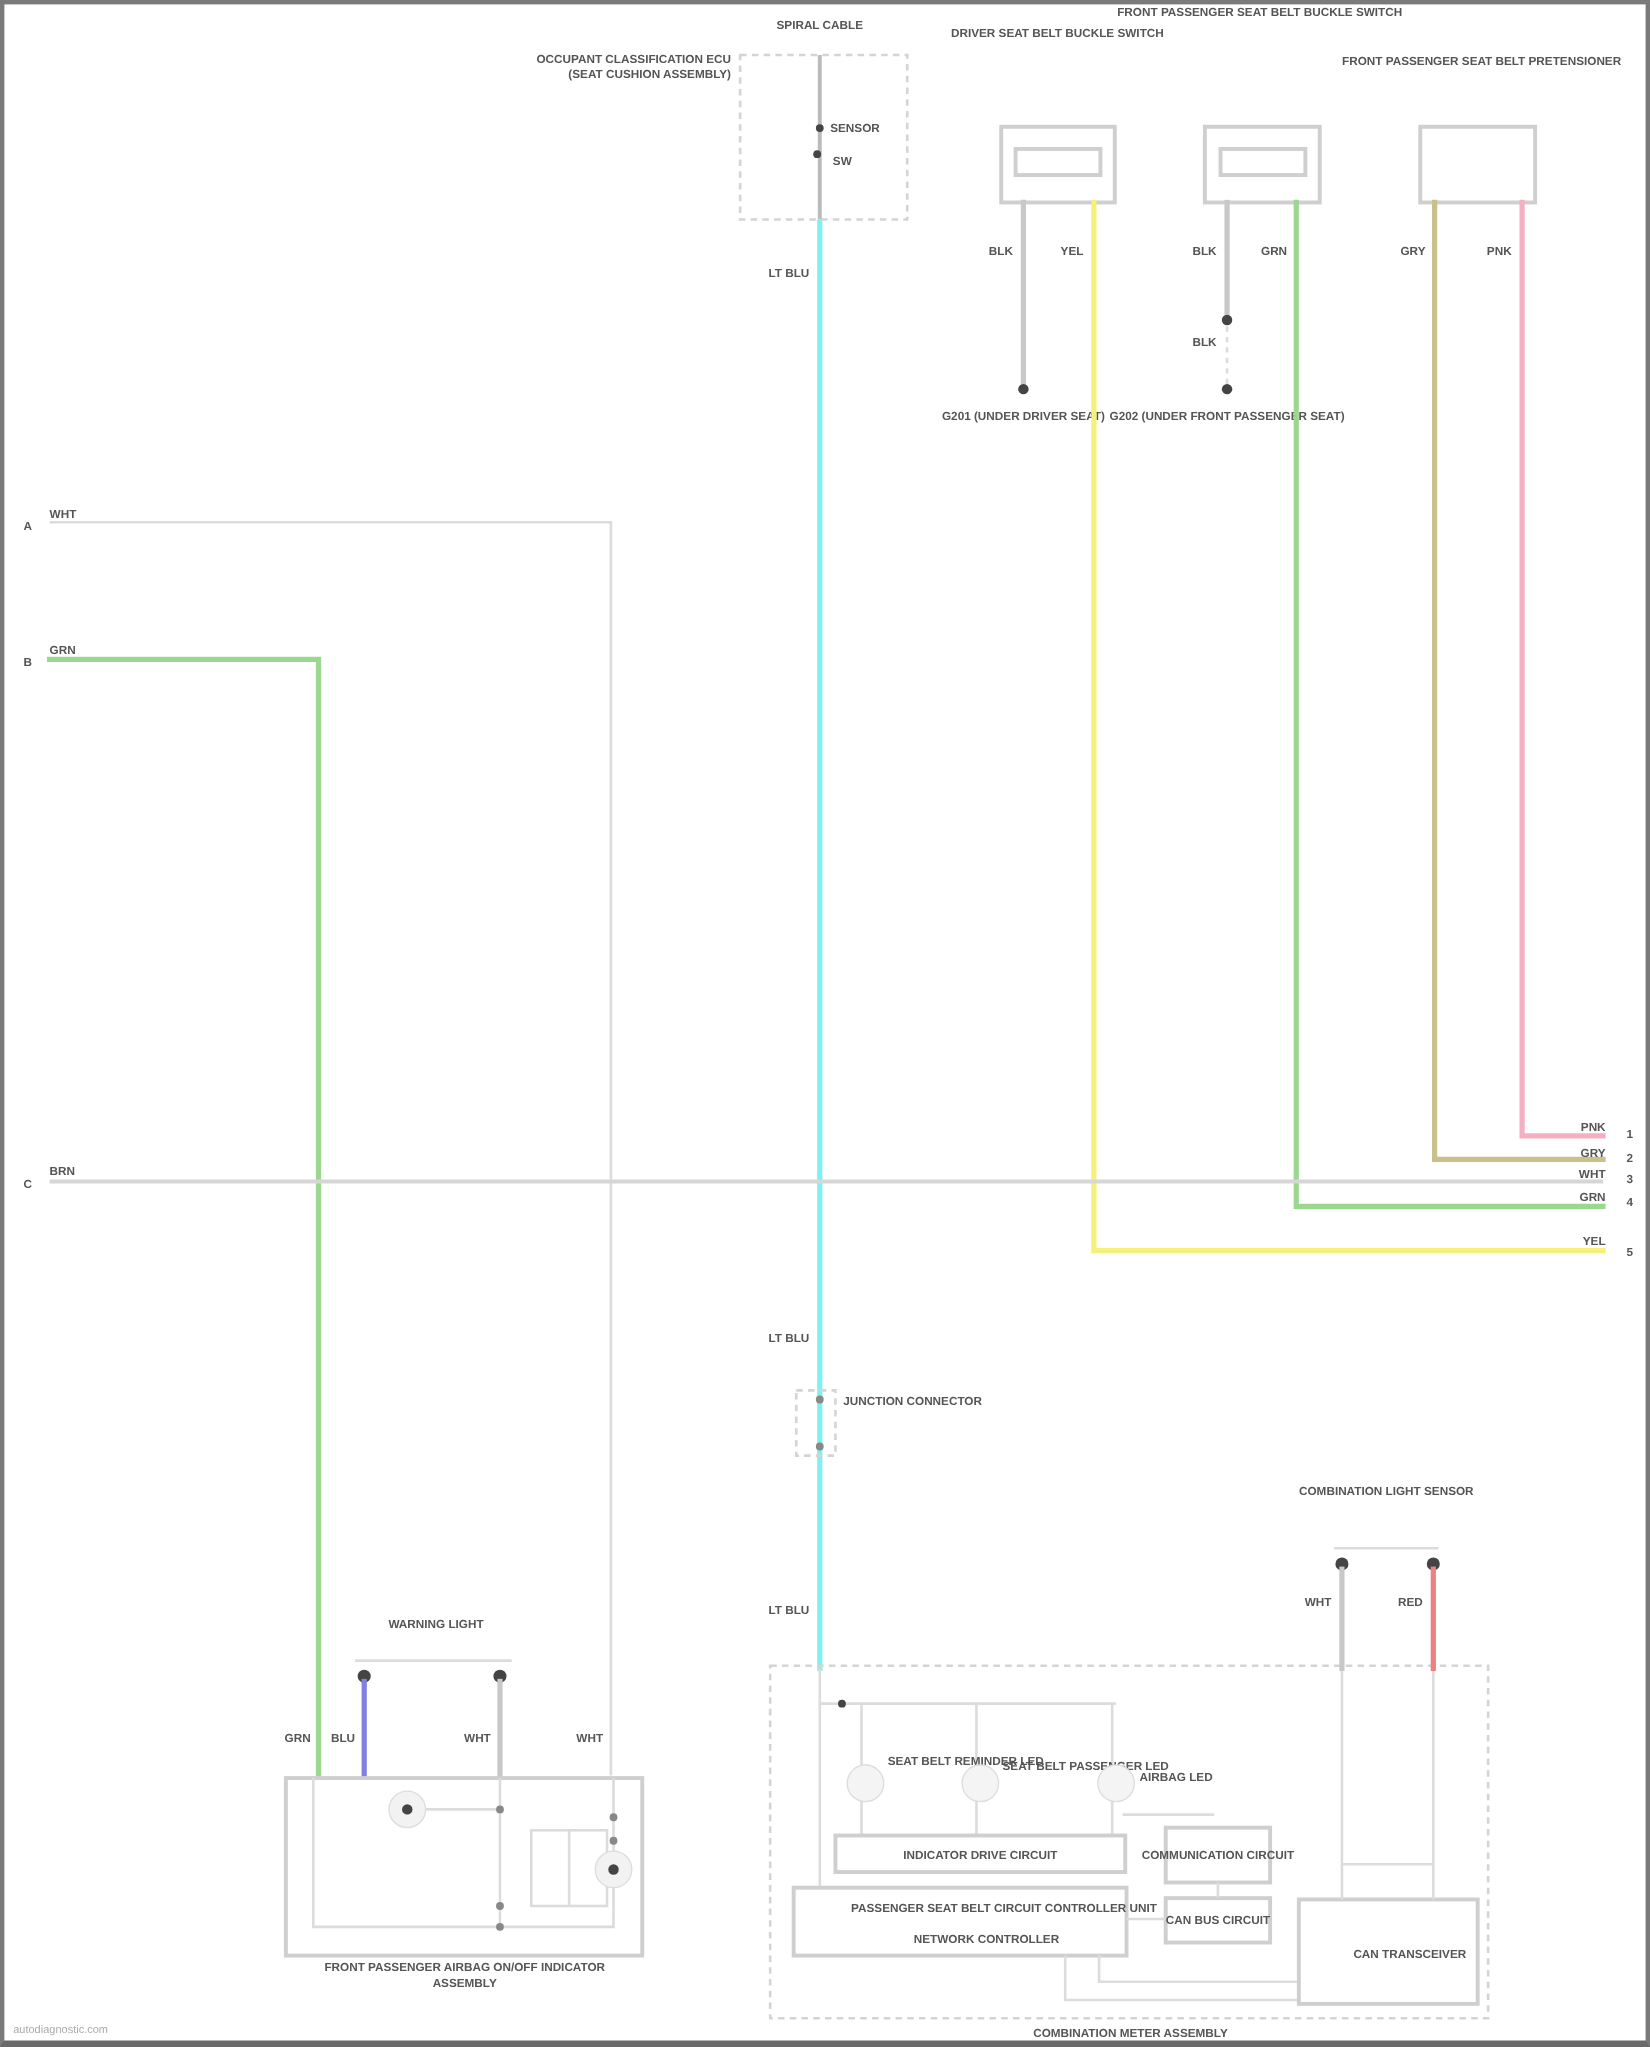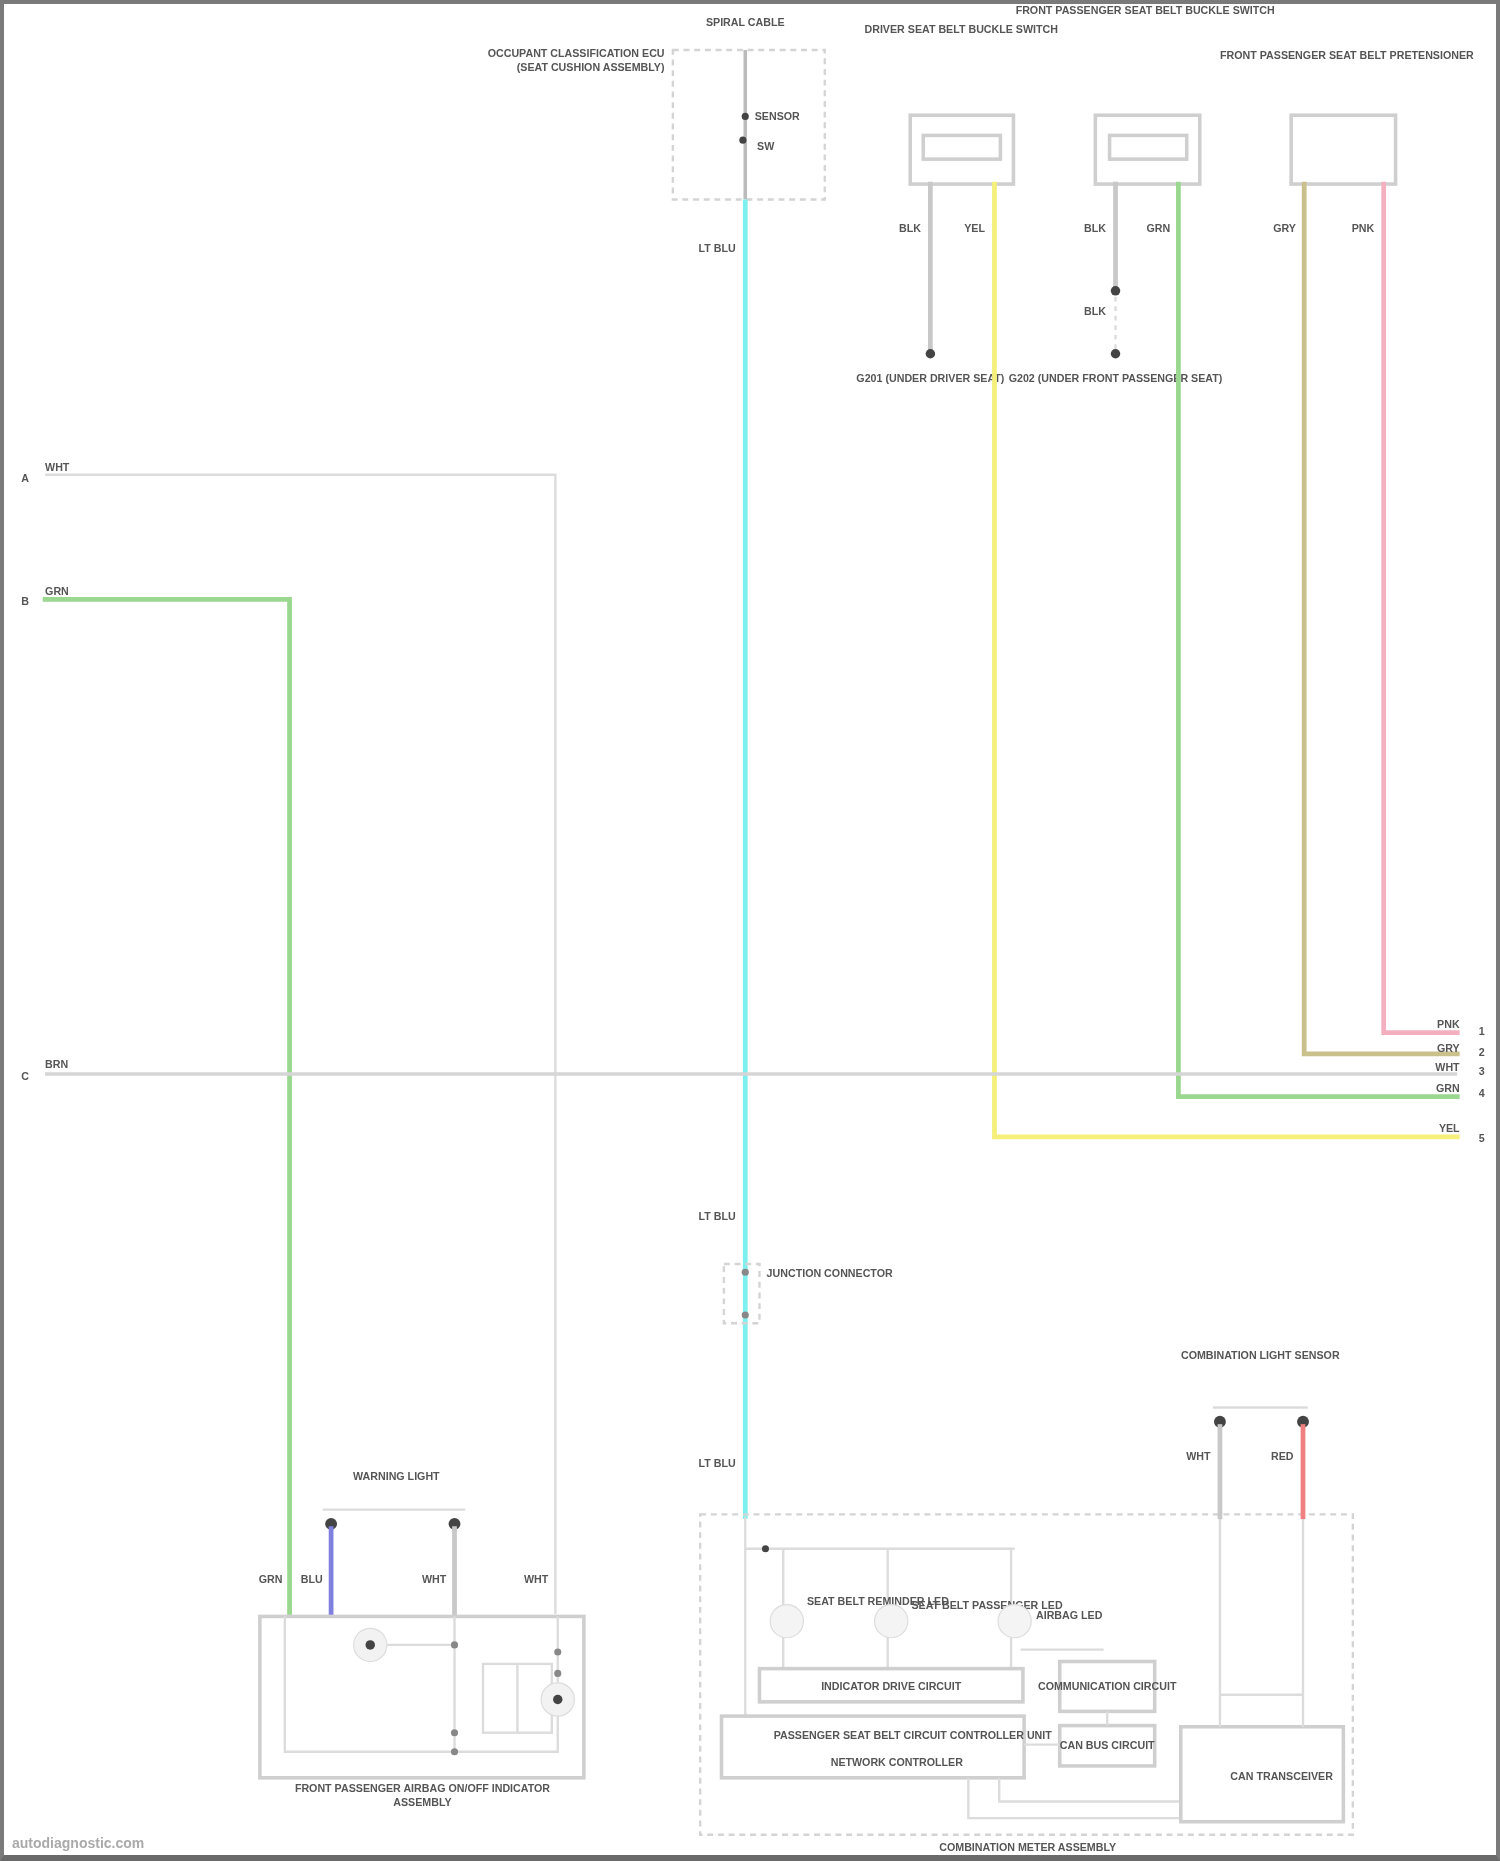--- a/index.html
+++ b/index.html
@@ -12,21 +12,21 @@
   .lbl { font-family: "Liberation Sans", sans-serif; font-size: 9px; fill: #555; font-weight: bold; }
   .lbl-c { text-anchor: middle; }
   .lbl-r { text-anchor: end; }
   .wire { fill: none; stroke-width: 4; stroke-linecap: square; }
   .gray { stroke: #c8c8c8; }
   .thin { stroke: #dcdcdc; stroke-width: 2; fill: none; }
   .box { fill: #fff; stroke: #cfcfcf; stroke-width: 3; }
   .dash { fill: none; stroke: #d4d4d4; stroke-width: 2; stroke-dasharray: 5 4; }
   .dot { fill: #444; }
   .sdot { fill: #888; }
-  .foot { position: absolute; left: 12px; bottom: 10px; font-size: 14px; color: #aaa; font-weight: bold; }
+  .foot { position: absolute; left: 12px; bottom: 10px; font-size: 10px; color: #aaa; }
 </style>
 </head>
 <body>
 
 <div class="frame"></div>
 
 <svg width="1500" height="1861" viewBox="0 0 1264 1568" xmlns="http://www.w3.org/2000/svg">
 
   <g>
     <text class="lbl lbl-c" x="628" y="22">SPIRAL CABLE</text>

